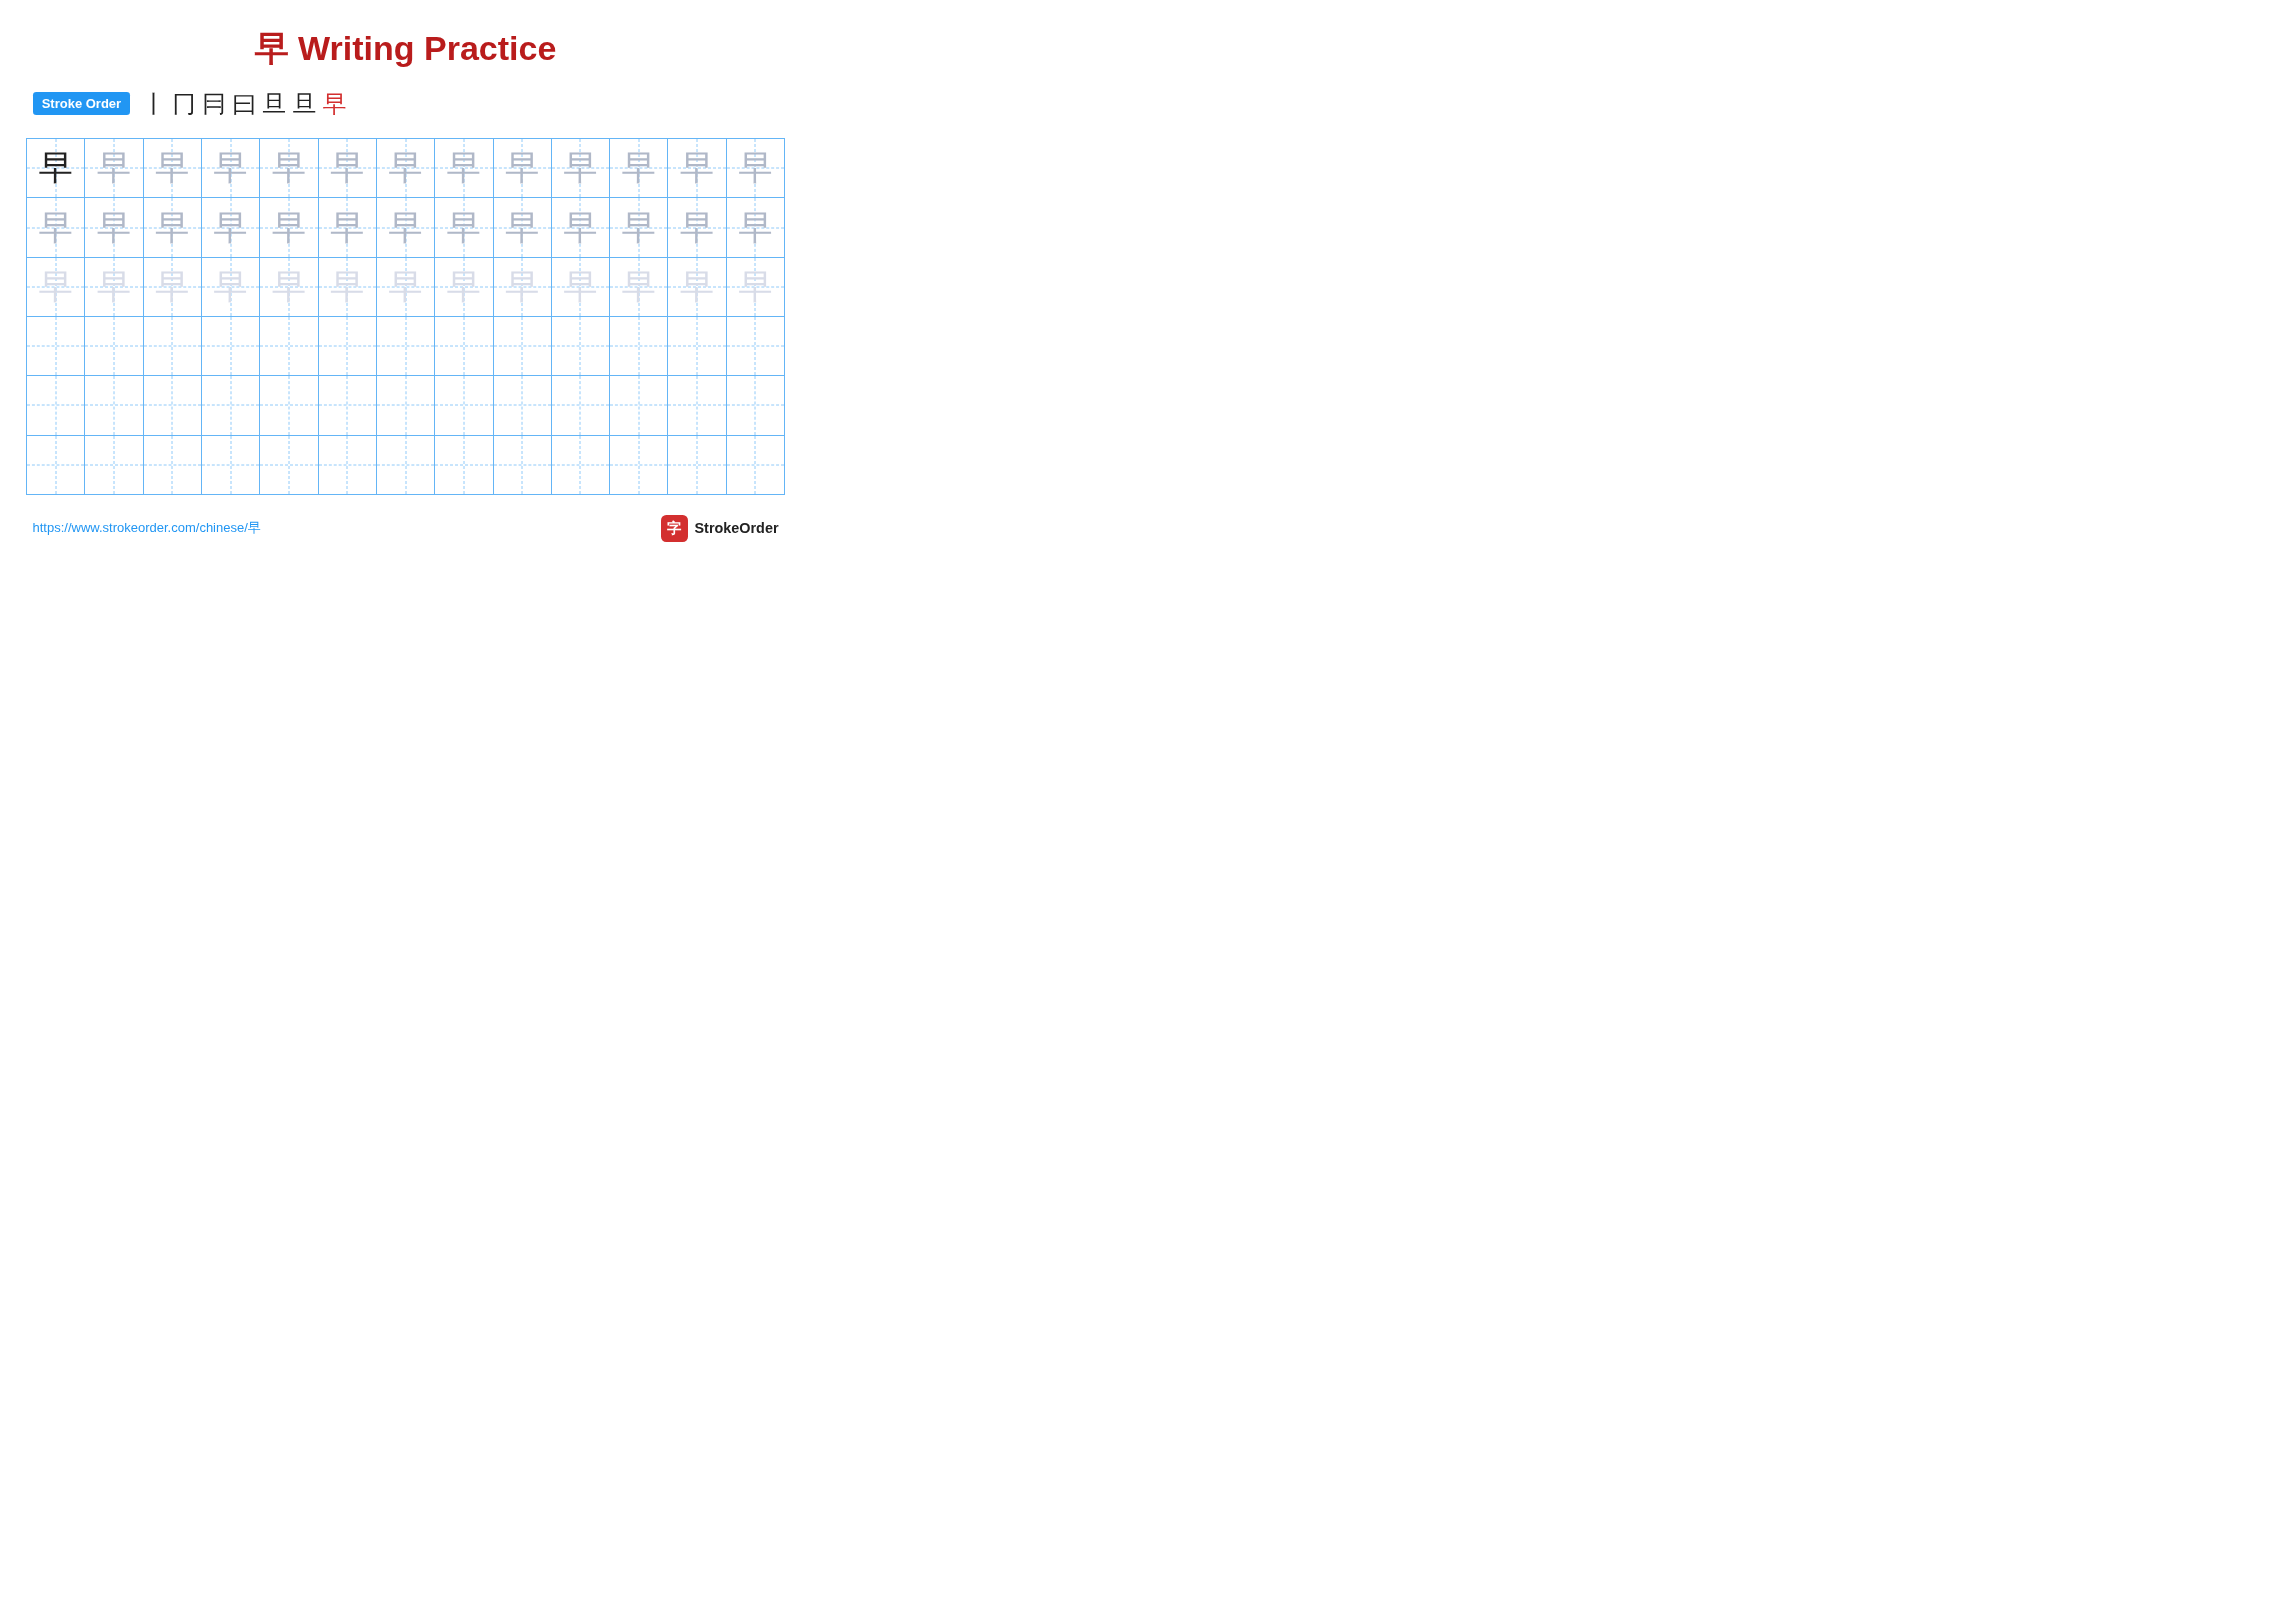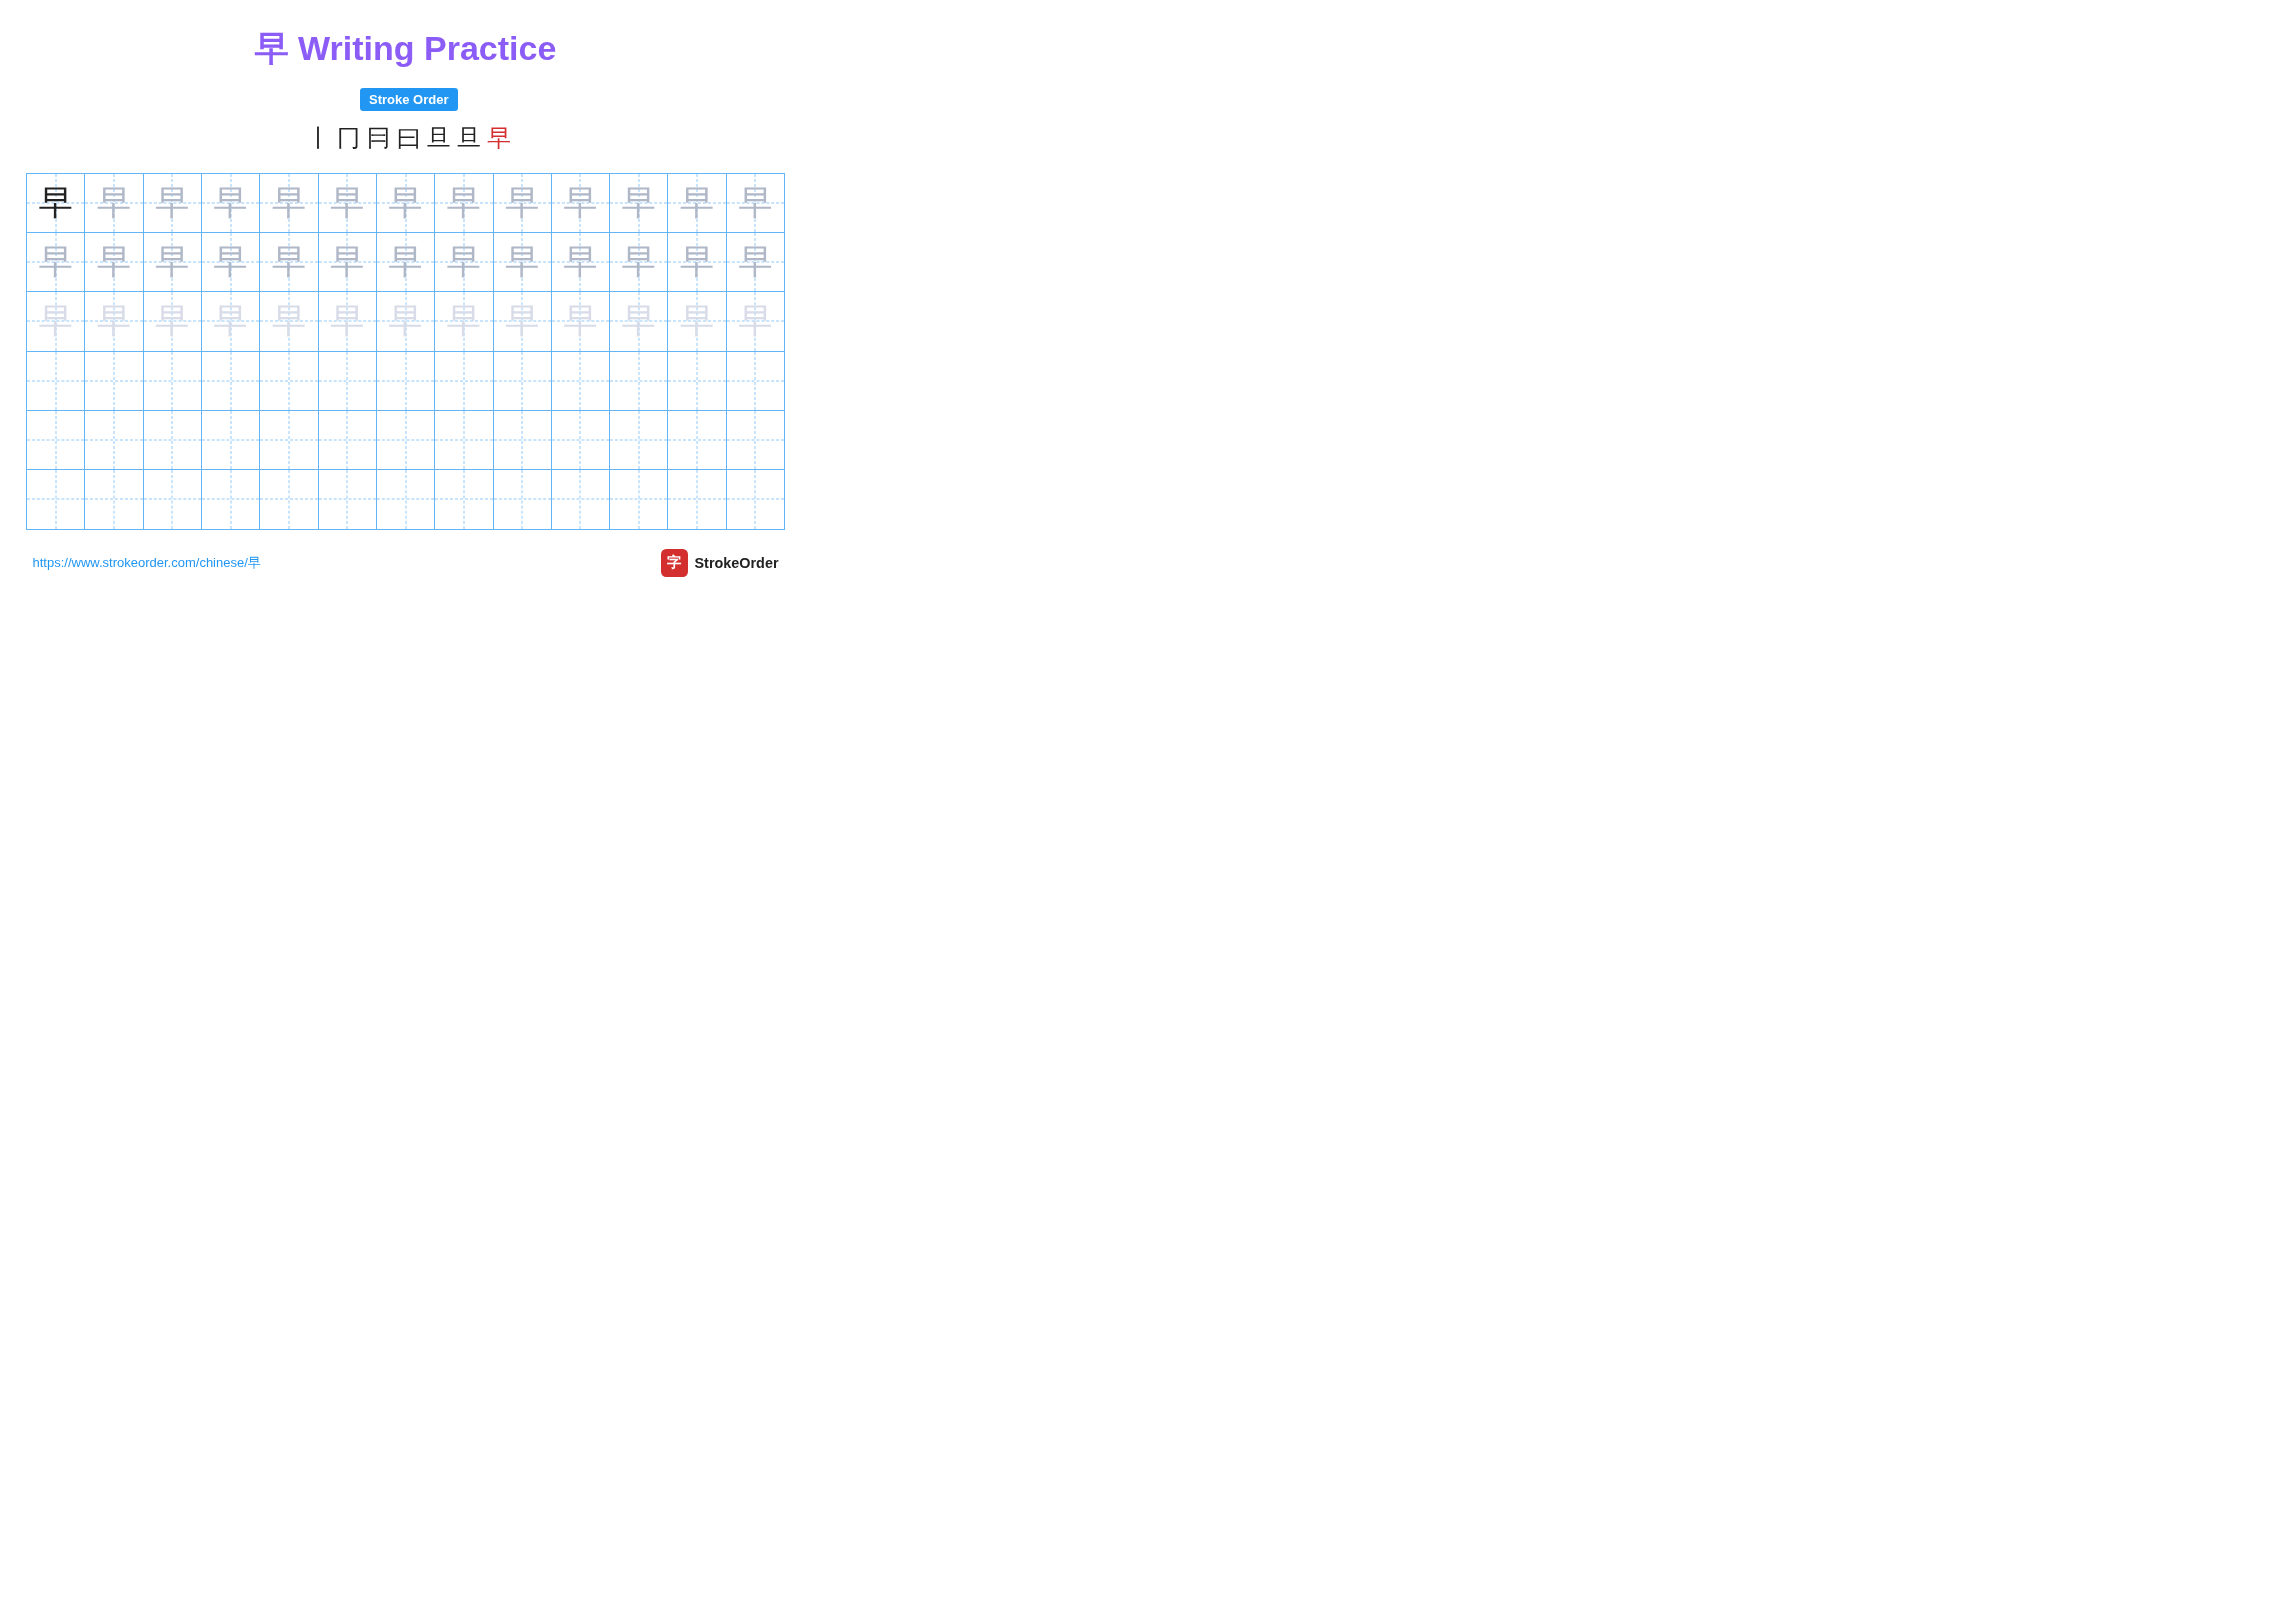--- a/index.html
+++ b/index.html
@@ -10,33 +10,32 @@
       min-height: 574px;
       position: relative;
       padding: 19.6px 26px;
     }
 
     
     .page-title {
       text-align: center;
       font-size: 34px;
       font-weight: bold;
-      color: #8b5cf6;
+      color: #b91c1c;
       margin-bottom: 15.7px;
       margin-top: 6.5px;
     }
 
     
     .stroke-order-row {
       display: flex;
       align-items: center;
       gap: 11.8px;
       margin-bottom: 18.3px;
       margin-left: 6.5px;
-      flex-direction: column;
     }
     .stroke-order-badge {
       background: #2196F3;
       color: #ffffff;
       font-size: 13px;
       font-weight: bold;
       padding: 3.9px 9.2px;
       border-radius: 3.3px;
     }
     .stroke-chars {

